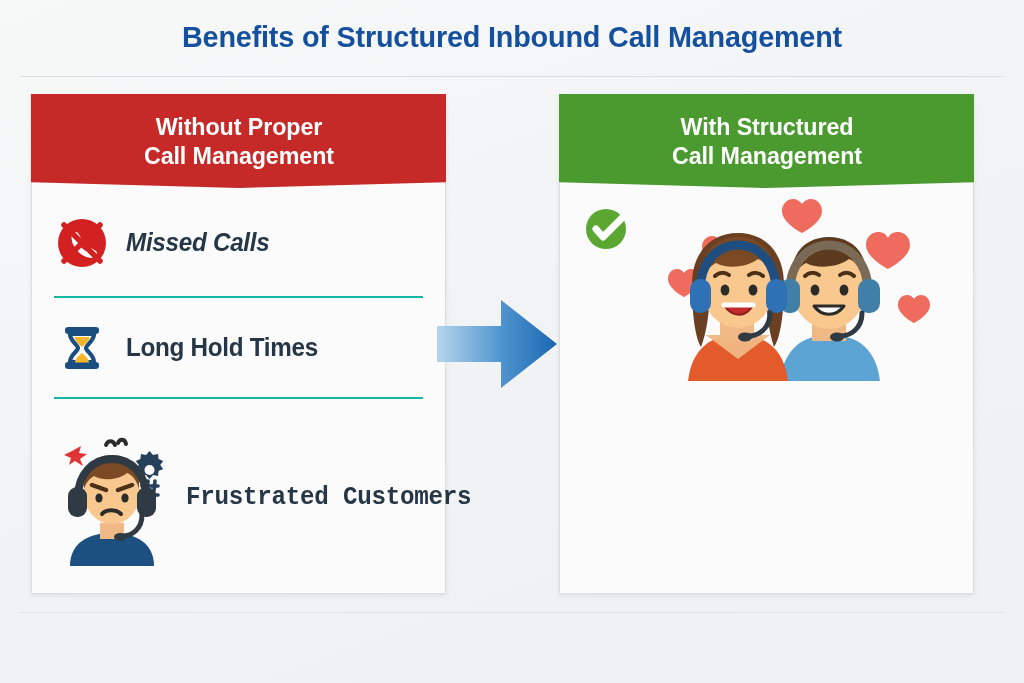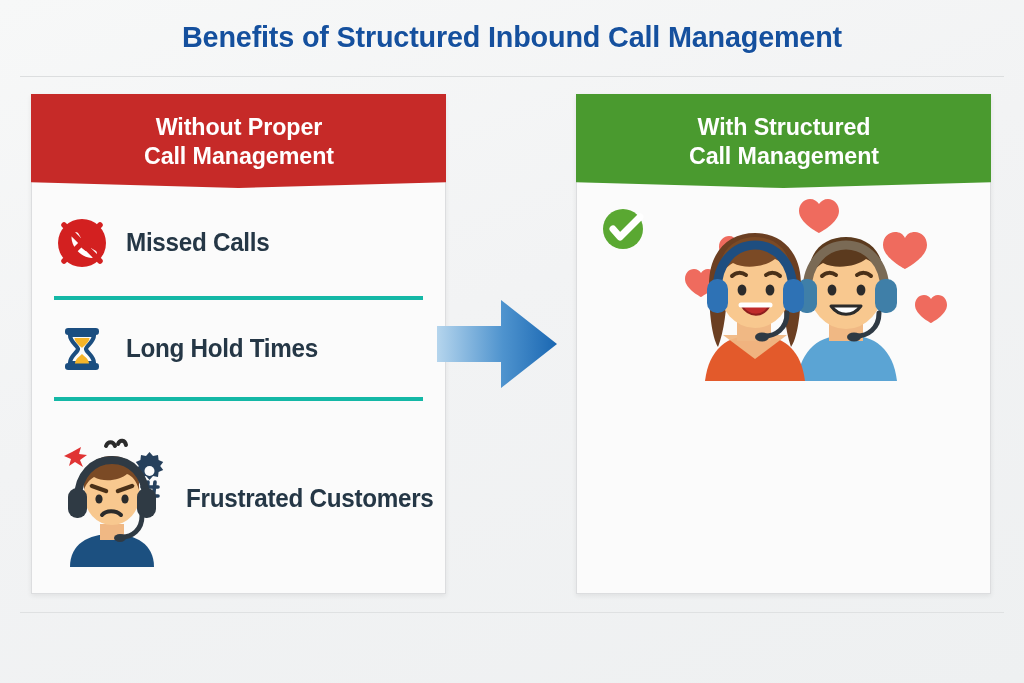--- a/index.html
+++ b/index.html
@@ -59,21 +59,21 @@
     position: absolute;
     top: 94px;
     width: 415px;
     height: 500px;
     background: #fbfbfb;
     border: 1px solid #dcdddf;
     box-shadow: 0 2px 5px rgba(0,0,0,0.07);
     box-sizing: border-box;
   }
   .panel.left  { left: 31px; padding-left: 30px; }
-  .panel.right { left: 576px; }
+  .panel.right { left: 559px; }
 
   .panel-header {
     position: absolute;
     left: -1px;
     top: -1px;
     width: 415px;
     height: 94px;
     color: #ffffff;
     display: flex;
     align-items: center;
@@ -98,24 +98,24 @@
     padding: 0 22px;
     box-sizing: border-box;
   }
 
   .row {
     display: flex;
     align-items: center;
     box-sizing: border-box;
     position: relative;
   }
-  .row + .row { border-top: 4px solid #14b8a6; }
-  .row.r1 { height: 107px; }
+  .row + .row { border-top: 2px solid #14b8a6; }
+  .row.r1 { height: 107px; font-style: italic; }
   .row.r2 { height: 101px; }
-  .row.r3 { height: 198px; }
+  .row.r3 { height: 198px; font-family: Liberation Mono, monospace; }
 
   .row-icons {
     display: flex;
     align-items: center;
     flex: 0 0 auto;
   }
   .row-label {
     font-weight: bold;
     font-size: 25px;
     color: #253746;

